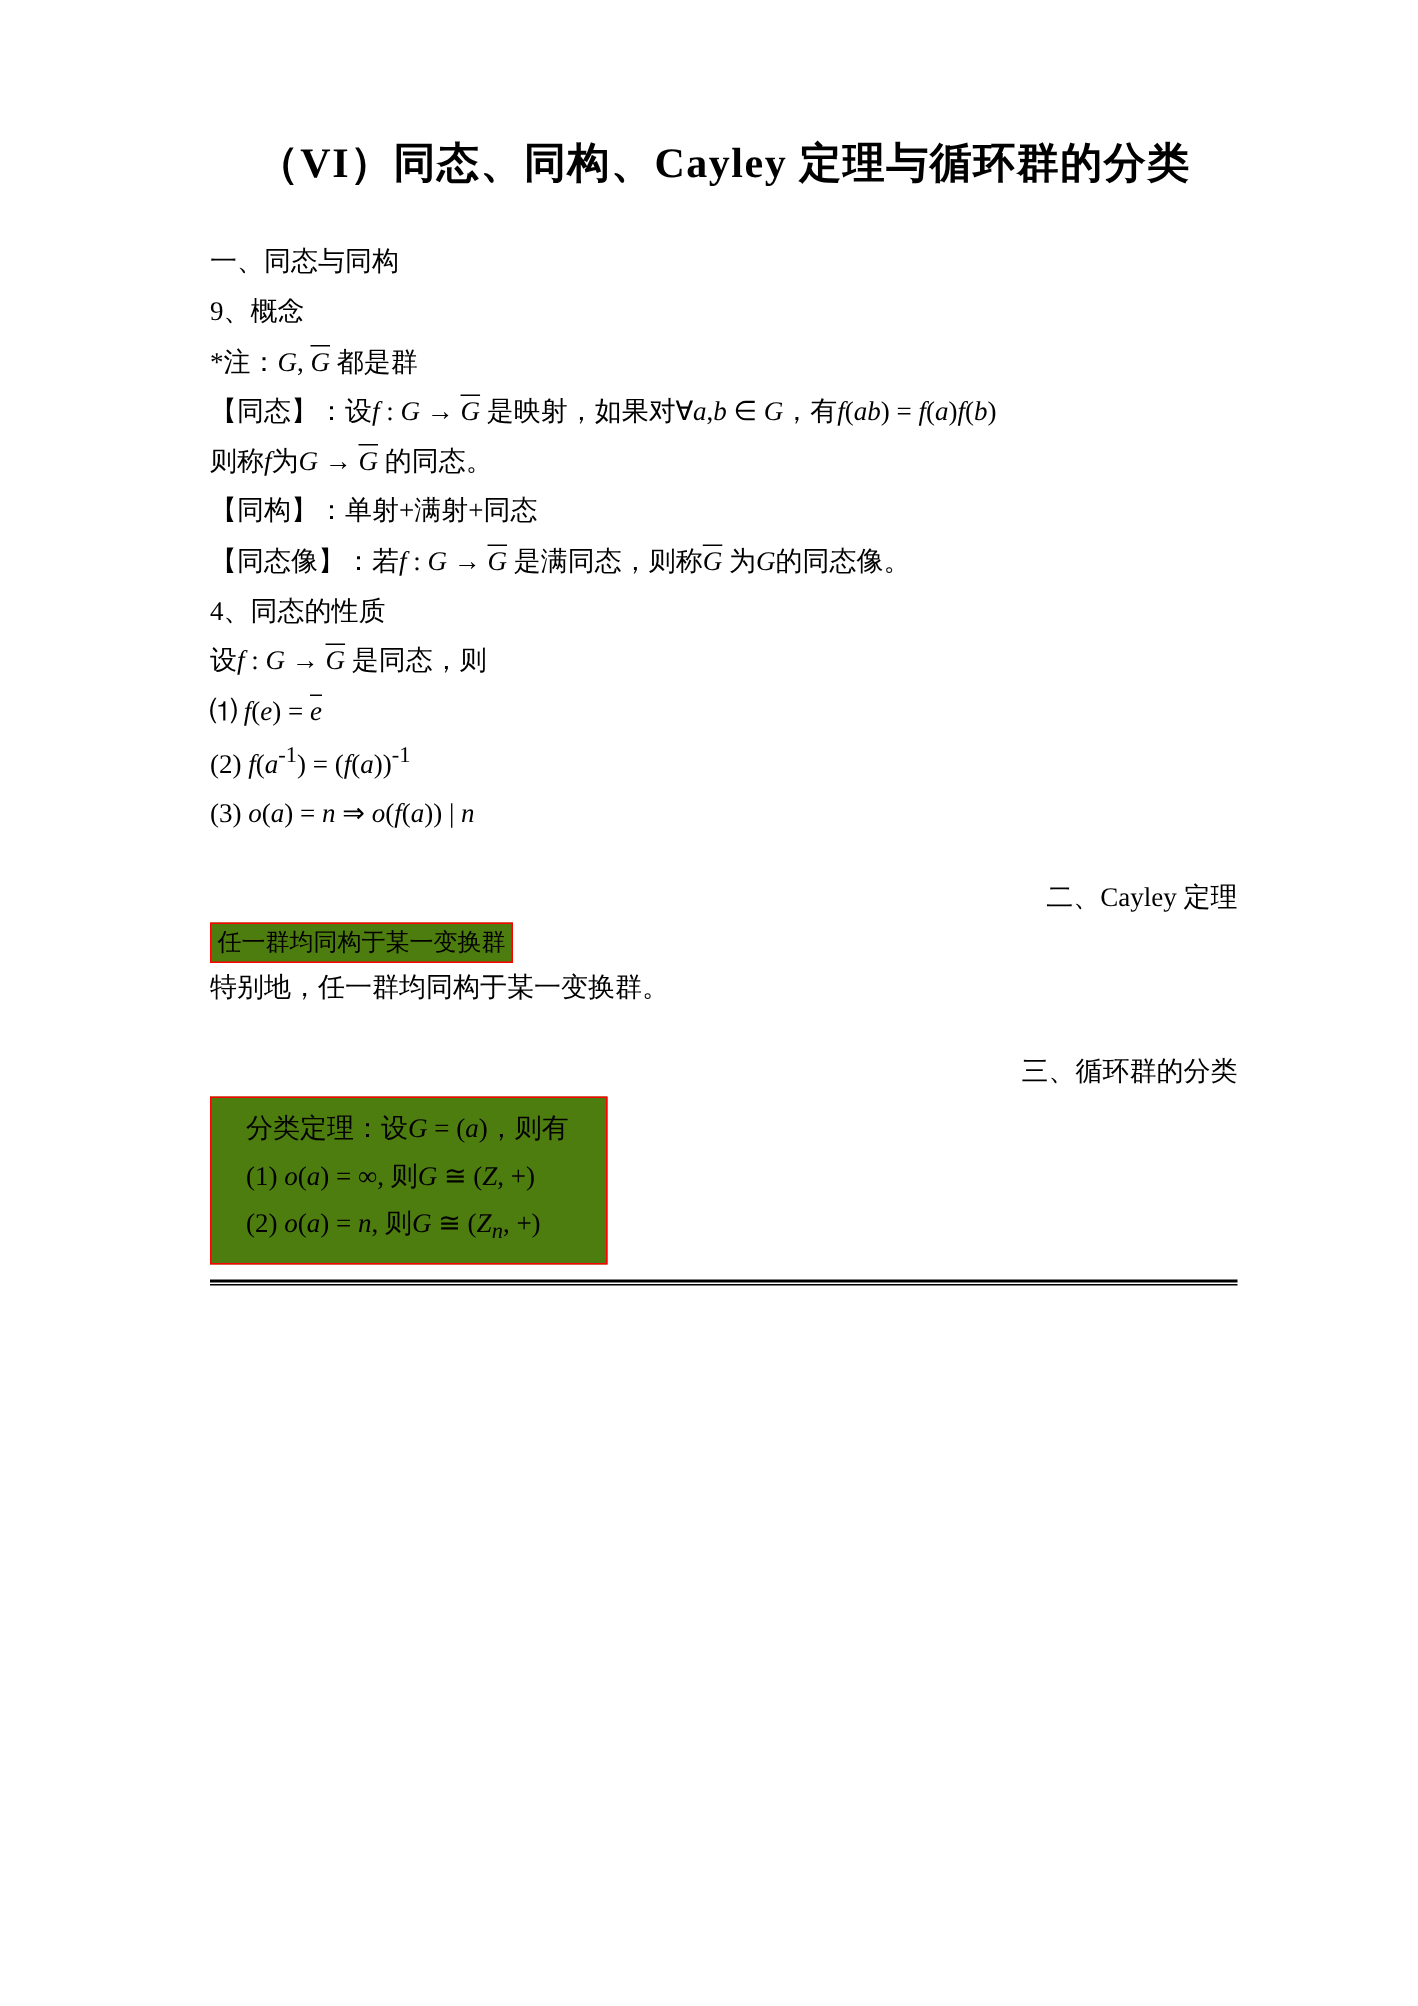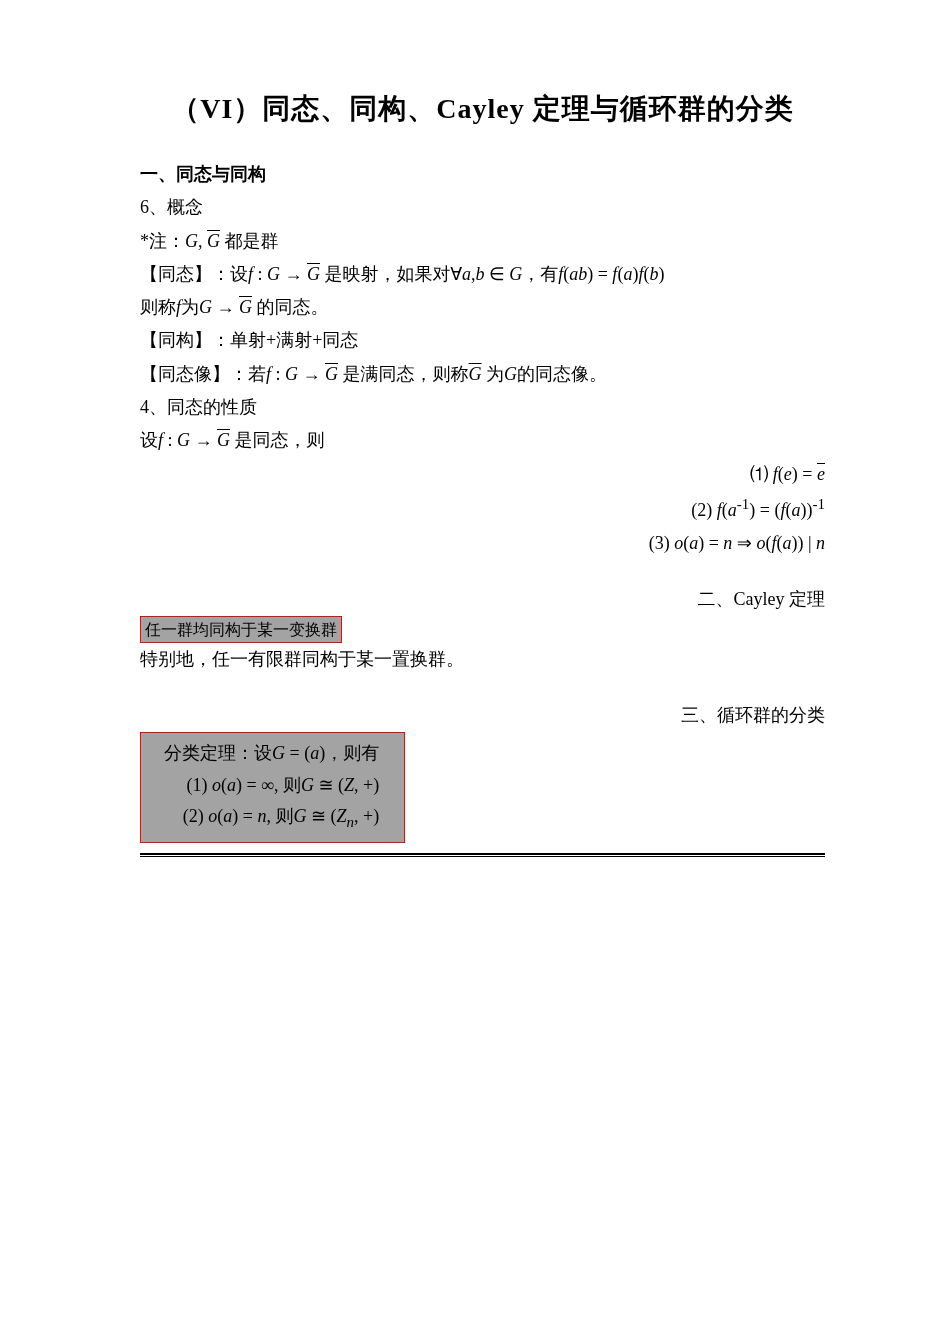--- a/index.html
+++ b/index.html
@@ -23,42 +23,40 @@
     margin-bottom: 30px;
     letter-spacing: 1px;
   }
   .line {
     font-size: 18px;
     line-height: 1.85;
     margin: 0;
   }
   .section-head {
     margin-top: 18px;
-    font-weight: bold;
   }
   
   .ov {
     text-decoration: overline;
     text-decoration-thickness: 1px;
   }
   .math-i {
     font-style: italic;
     font-family: "Times New Roman", serif;
   }
   .tnr {
     font-family: "Times New Roman", serif;
-    text-align: right;
   }
   .gap-top {
     margin-top: 22px;
     text-align: right;
   }
   .hl-box-red {
     display: inline-block;
-    background: #a3a3a3;
+    background: #4d7c0f;
     border: 1.5px solid #ff0000;
     padding: 0 4px;
     line-height: 1.6;
   }
   .hl-box-red.block {
     display: inline-block;
     padding: 4px 8px 6px 6px;
   }
   .hl-line {
     margin: 1px 17px;
@@ -79,40 +77,40 @@
   }
 </style>
 </head>
 <body>
 
 <div class="page">
 
   <div class="title">（VI）同态、同构、Cayley 定理与循环群的分类</div>
 
   <p class="line section-head">一、同态与同构</p>
-  <p class="line">6、概念</p>
+  <p class="line">9、概念</p>
   <p class="line">*注：<span class="math-i">G</span>, <span class="math-i ov">G</span> 都是群</p>
 
   <p class="line">【同态】：设<span class="math-i">f</span> : <span class="math-i">G</span> → <span class="math-i ov">G</span> 是映射，如果对∀<span class="math-i">a</span>,<span class="math-i">b</span> ∈ <span class="math-i">G</span>，有<span class="math-i">f</span>(<span class="math-i">ab</span>) = <span class="math-i">f</span>(<span class="math-i">a</span>)<span class="math-i">f</span>(<span class="math-i">b</span>)</p>
   <p class="line">则称<span class="math-i">f</span>为<span class="math-i">G</span> → <span class="math-i ov">G</span> 的同态。</p>
 
   <p class="line">【同构】：单射+满射+同态</p>
   <p class="line">【同态像】：若<span class="math-i">f</span> : <span class="math-i">G</span> → <span class="math-i ov">G</span> 是满同态，则称<span class="math-i ov">G</span> 为<span class="math-i">G</span>的同态像。</p>
 
   <p class="line">4、同态的性质</p>
   <p class="line">设<span class="math-i">f</span> : <span class="math-i">G</span> → <span class="math-i ov">G</span> 是同态，则</p>
   <p class="line tnr">⑴ <span class="math-i">f</span>(<span class="math-i">e</span>) = <span class="math-i ov">e</span></p>
   <p class="line tnr">(2) <span class="math-i">f</span>(<span class="math-i">a</span><sup>-1</sup>) = (<span class="math-i">f</span>(<span class="math-i">a</span>))<sup>-1</sup></p>
   <p class="line tnr">(3) <span class="math-i">o</span>(<span class="math-i">a</span>) = <span class="math-i">n</span> ⇒ <span class="math-i">o</span>(<span class="math-i">f</span>(<span class="math-i">a</span>)) | <span class="math-i">n</span></p>
 
   <p class="line gap-top">二、Cayley 定理</p>
   <div>
     <span class="hl-box-red">任一群均同构于某一变换群</span>
   </div>
-  <p class="line">特别地，任一有限群同构于某一置换群。</p>
+  <p class="line">特别地，任一群均同构于某一变换群。</p>
 
   <p class="line gap-top">三、循环群的分类</p>
   <div>
     <span class="hl-box-red block">
       <div class="hl-line">分类定理：设<span class="math-i">G</span> = (<span class="math-i">a</span>)，则有</div>
       <div class="hl-line tnr">(1) <span class="math-i">o</span>(<span class="math-i">a</span>) = ∞, 则<span class="math-i">G</span> ≅ (<span class="math-i">Z</span>, +)</div>
       <div class="hl-line tnr">(2) <span class="math-i">o</span>(<span class="math-i">a</span>) = <span class="math-i">n</span>, 则<span class="math-i">G</span> ≅ (<span class="math-i">Z<sub>n</sub></span>, +)</div>
     </span>
   </div>
 

